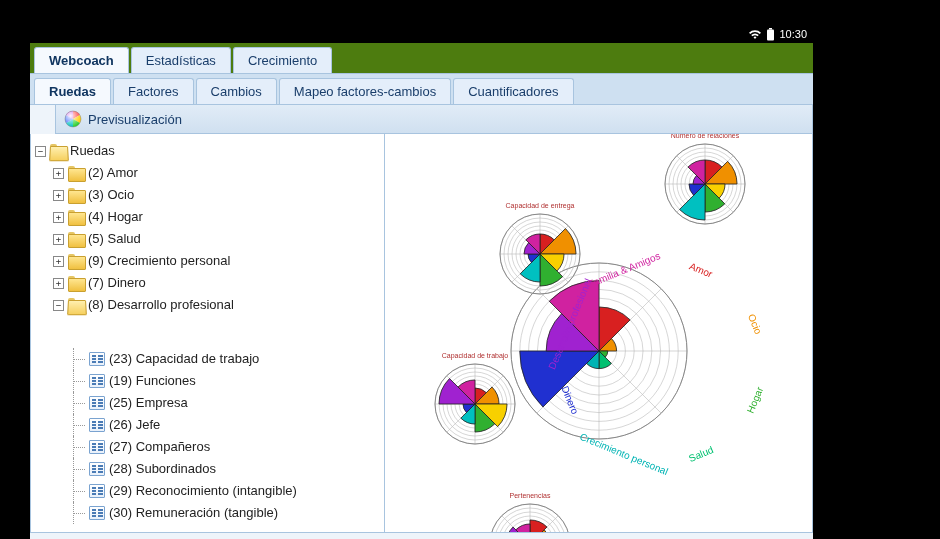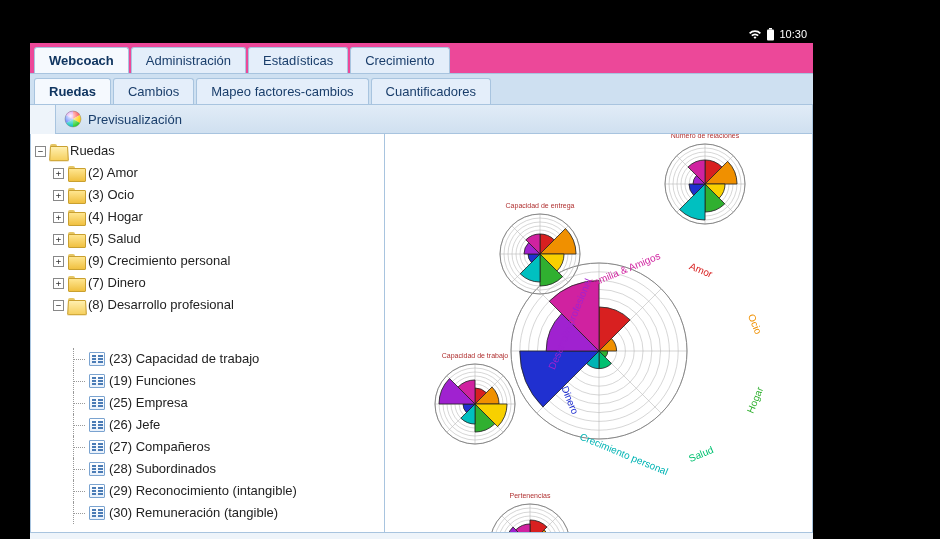--- a/index.html
+++ b/index.html
@@ -5,21 +5,21 @@
   * { box-sizing: border-box; margin: 0; padding: 0; }
   body { font-family: Arial, Helvetica, sans-serif; background: #000; width: 940px; height: 539px; overflow: hidden; position: relative; }
   
   .tablet-frame { position: absolute; top: 0; left: 0; width: 843px; height: 539px; background: #000; border-radius: 40px 40px 0 0; padding: 25px 30px 0 30px; }
   
   .status-bar { height: 18px; display: flex; justify-content: flex-end; align-items: center; gap: 4px; color: #fff; font-size: 11px; padding-right: 6px; }
   .status-bar svg { display: block; }
   
   .screen { background: #eef4fa; width: 100%; height: calc(100% - 18px); overflow: hidden; }
   
-  .tabs-row { display: flex; background: #ec4899; border-bottom: 1px solid #a8c4df; padding: 4px 4px 0 4px; gap: 2px; }
+  .tabs-row { display: flex; background: #4d7c0f; border-bottom: 1px solid #a8c4df; padding: 4px 4px 0 4px; gap: 2px; }
   .tabs-row.secondary { background: #cee0f1; }
   
   .tab { padding: 5px 14px; font-size: 13px; color: #1a3e6b; background: #e4eefa; border: 1px solid #a8c4df; border-bottom: none; border-radius: 3px 3px 0 0; cursor: pointer; white-space: nowrap; }
   .tab.active { background: #f5f9fe; font-weight: bold; color: #103560; }
   
   .title-bar { background: linear-gradient(#e1ecf7, #d0e0f0); border: 1px solid #a8c4df; border-top: none; padding: 5px 8px; display: flex; align-items: center; gap: 6px; font-size: 13px; color: #1a3e6b; margin-left: 25px; }
   .title-bar .wheel-icon { width: 18px; height: 18px; }
   
   .content { display: flex; height: calc(100% - 97px); }
   .tree-panel { width: 355px; background: #fff; border: 1px solid #a8c4df; border-top: none; overflow: hidden; padding: 6px 4px; font-size: 13px; color: #222; }
@@ -70,26 +70,26 @@
           <rect x="1" y="1.5" width="7" height="11" rx="1" fill="#fff"></rect>
         </svg>
     </span>
     <span>10:30</span>
   </div>
 
   <div class="screen">
 
     <div class="tabs-row" id="tabs-primary">
         <div class="tab active">Webcoach</div>
-        <div class="tab">Administración</div>
         <div class="tab">Estadísticas</div>
         <div class="tab">Crecimiento</div>
       </div>
     <div class="tabs-row secondary" id="tabs-secondary">
         <div class="tab active">Ruedas</div>
+        <div class="tab">Factores</div>
         <div class="tab">Cambios</div>
         <div class="tab">Mapeo factores-cambios</div>
         <div class="tab">Cuantificadores</div>
       </div>
 
     <div class="title-bar">
       <span class="wheel-icon">
         <svg width="18" height="18" viewBox="0 0 18 18">
           <defs>
             <radialGradient id="ballshine" cx="35%" cy="30%" r="70%">

